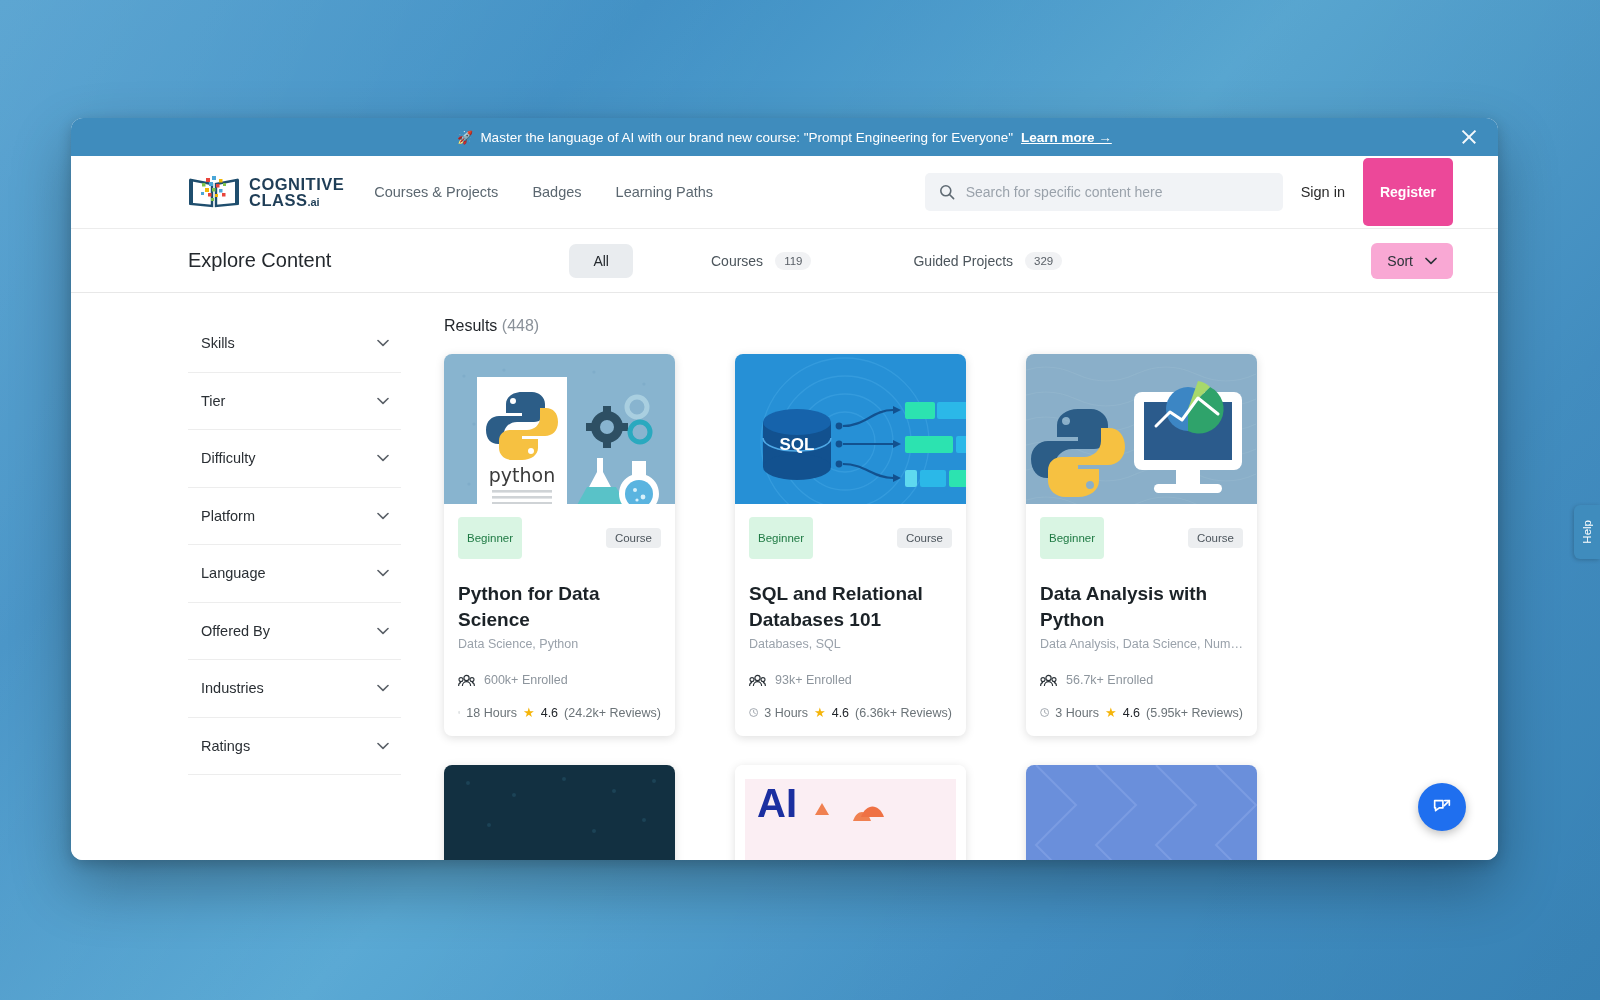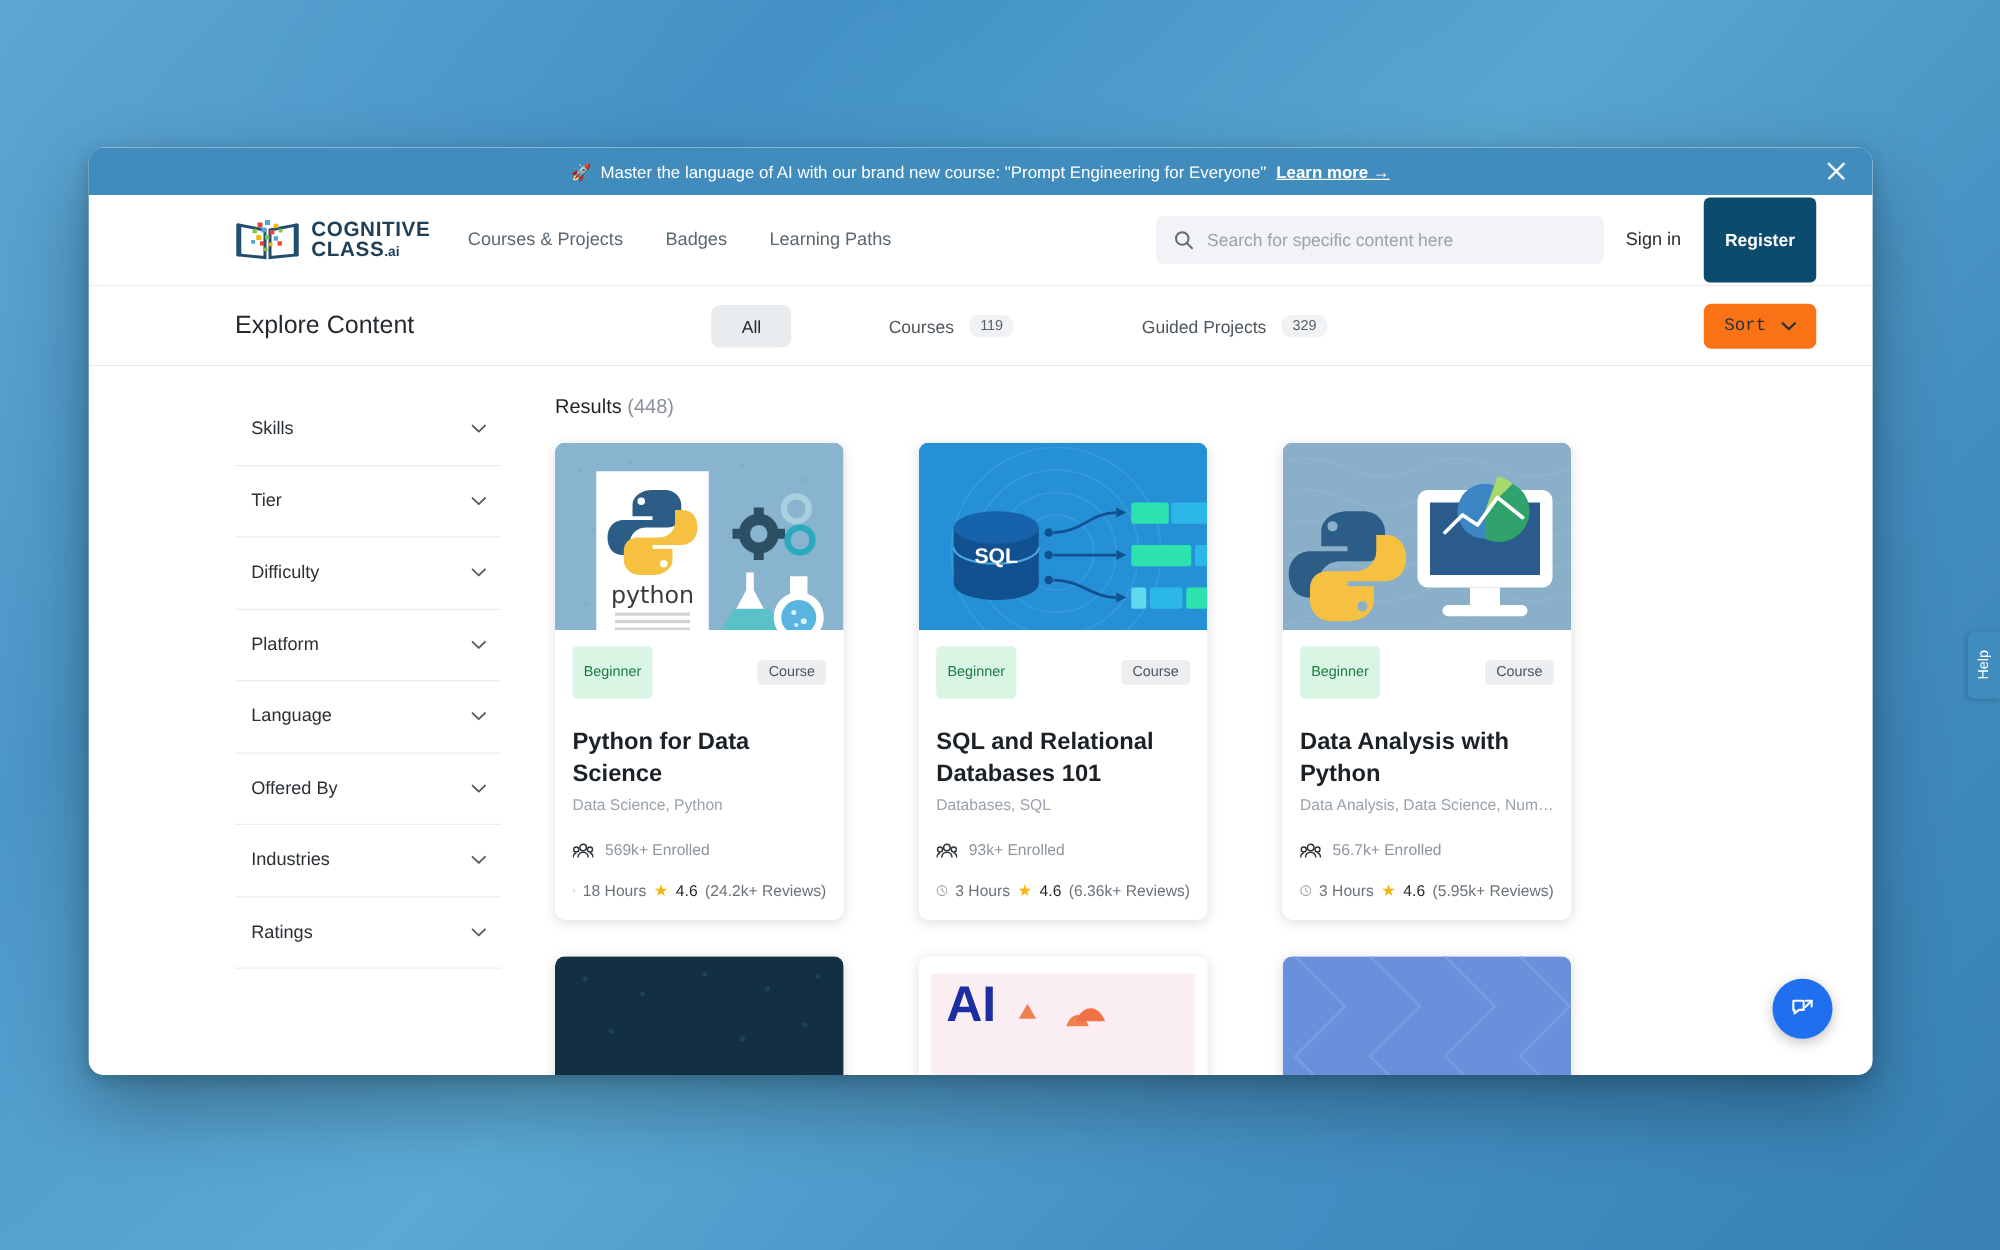--- a/index.html
+++ b/index.html
@@ -97,21 +97,21 @@
   .search-box input {
     border: none; outline: none; background: transparent;
     font-family: "Liberation Sans", sans-serif;
     font-size: 14px; color: #3a3a3a; width: 100%;
   }
   .search-box input::placeholder { color: #9aa2ab; }
   .signin {
     color: #2b2b2b; font-size: 14.5px; text-decoration: none; white-space: nowrap;
   }
   .register-btn {
-    background: #0c4a6e; color: #fff; font-size: 14px; font-weight: bold;
+    background: #ec4899; color: #fff; font-size: 14px; font-weight: bold;
     border: none; border-radius: 5px; padding: 26px 17px; cursor: pointer;
     font-family: "Liberation Sans", sans-serif;
   }
 
   
   .explore-bar {
     height: 64px;
     background: #fff;
     border-bottom: 1px solid #e8e8e8;
     display: flex; align-items: center;
@@ -125,23 +125,23 @@
     font-size: 14px; color: #4c555c; cursor: pointer; white-space: nowrap; margin-left: 48px;
   }
   .seg-tab.active { background: #e9ecef; color: #24292e; }
   .seg-count {
     background: #f1f2f4; color: #5a6067; font-size: 11.5px;
     border-radius: 10px; padding: 3px 9px;
   }
   .sort-btn {
     margin-left: auto;
     display: flex; align-items: center; gap: 12px;
-    background: #f97316; border: none; border-radius: 6px;
+    background: #f9a8d4; border: none; border-radius: 6px;
     padding: 10px 16px; font-size: 14px; color: #2b3238; cursor: pointer;
-    font-family: Liberation Mono, monospace;
+    font-family: Liberation Sans, sans-serif;
     justify-content: flex-end;
   }
 
   
   .content {
     display: flex;
     padding: 0 45px 0 117px;
     height: calc(742px - 38px - 73px - 64px);
     overflow: hidden;
     background: #fff;
@@ -435,21 +435,21 @@
             <div class="card-tags">Data Science, Python</div>
             <div class="card-meta">
               <svg width="17" height="13" viewBox="0 0 17 13">
                 <circle cx="8.5" cy="4" r="2.6" fill="none" stroke="#2b3238" stroke-width="1.2"></circle>
                 <path d="M4.4 12 c0 -2.6 1.9 -4.3 4.1 -4.3 c2.2 0 4.1 1.7 4.1 4.3" fill="none" stroke="#2b3238" stroke-width="1.2"></path>
                 <circle cx="3" cy="5.6" r="2" fill="none" stroke="#2b3238" stroke-width="1.1"></circle>
                 <path d="M0.6 12 c0 -2 1 -3.3 2.4 -3.6" fill="none" stroke="#2b3238" stroke-width="1.1"></path>
                 <circle cx="14" cy="5.6" r="2" fill="none" stroke="#2b3238" stroke-width="1.1"></circle>
                 <path d="M16.4 12 c0 -2 -1 -3.3 -2.4 -3.6" fill="none" stroke="#2b3238" stroke-width="1.1"></path>
               </svg>
-              <span>569k+ Enrolled</span>
+              <span>600k+ Enrolled</span>
             </div>
             <div class="card-foot">
               <svg width="13" height="13" viewBox="0 0 14 14">
                 <circle cx="7" cy="7" r="6" fill="none" stroke="#8d959d" stroke-width="1.2"></circle>
                 <polyline points="7,3.6 7,7 9.6,8.6" fill="none" stroke="#8d959d" stroke-width="1.2" stroke-linecap="round"></polyline>
               </svg>
               <span>18 Hours</span>
               <span class="star">★</span>
               <span class="rating">4.6</span>
               <span>(24.2k+ Reviews)</span>

